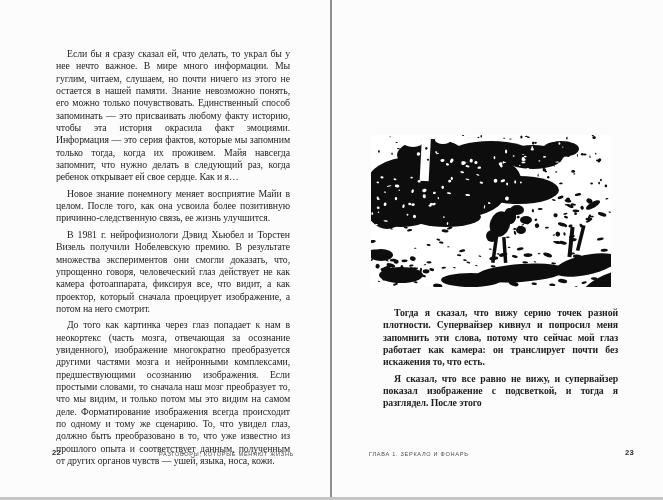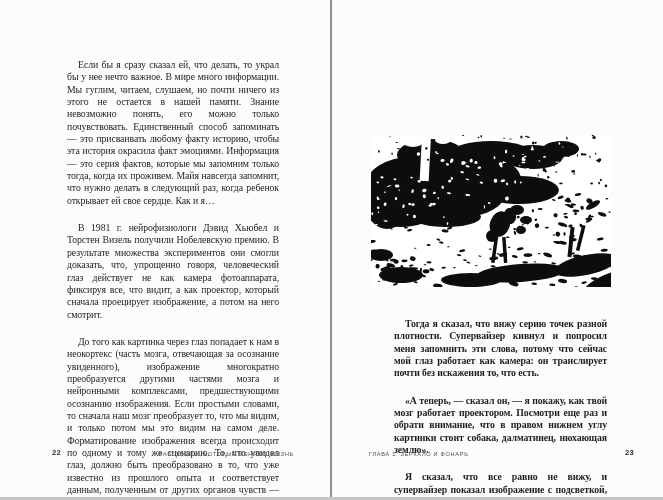--- a/index.html
+++ b/index.html
@@ -14,21 +14,21 @@
   .stage{position:relative;width:663px;height:500px;background:var(--page-background);}
   .textblock{
     position:absolute;
     font-family:"Liberation Serif","DejaVu Serif",serif;
     font-size:9.8px;
     line-height:12.35px;
     letter-spacing:-0.1px;
     color:var(--text);
     text-align:justify;
   }
-  .textblock p{margin:15px;text-indent:11px;}
+  .textblock p{margin:4px;text-indent:11px;}
   .lefttext{left:52px;top:44px;width:242px;}
   .righttext-top{left:369px;top:44px;width:243px;}
   .righttext-bottom{left:379px;top:303px;width:243px;font-weight:bold;}
   .figure{position:absolute;left:371px;top:135px;width:240px;height:152px;background:#fff;}
   .figure svg{display:block;width:100%;height:100%;}
   .footer{
     position:absolute;top:448px;display:flex;justify-content:space-between;align-items:flex-end;
     font-family:"Liberation Sans","DejaVu Sans",sans-serif;
   }
   .footer-left{left:52px;width:242px;}
@@ -39,20 +39,21 @@
   .bottom-edge{position:absolute;left:0;top:497px;width:663px;height:3px;background:var(--bottom-edge);}
 </style>
 </head>
 <body>
 
 <div class="stage">
 
   <div>
     <div class="textblock lefttext">
         <p>Если бы я сразу сказал ей, что делать, то украл бы у нее нечто важное. В мире много информации. Мы гуглим, читаем, слушаем, но почти ничего из этого не остается в нашей памяти. Знание невозможно понять, его можно только почувствовать. Единственный способ запоминать — это присваивать любому факту историю, чтобы эта история окрасила факт эмоциями. Информация — это серия фактов, которые мы запомним только тогда, когда их проживем. Майя навсегда запомнит, что нужно делать в следующий раз, когда ребенок открывает ей свое сердце. Как и я…</p>
+        <p>Новое знание понемногу меняет восприятие Майи в целом. После того, как она усвоила более позитивную причинно-следственную связь, ее жизнь улучшится.</p>
         <p>В 1981 г. нейрофизиологи Дэвид Хьюбел и Торстен Визель получили Нобелевскую премию. В результате множества экспериментов они смогли доказать, что, упрощенно говоря, человеческий глаз действует не как камера фотоаппарата, фиксируя все, что видит, а как проектор, который сначала проецирует изображение, а потом на него смотрит.</p>
         <p>До того как картинка через глаз попадает к нам в неокортекс (часть мозга, отвечающая за осознание увиденного), изображение многократно преобразуется другими частями мозга и нейронными комплексами, предшествующими осознанию изображения. Если простыми словами, то сначала наш мозг преобразует то, что мы видим, и только потом мы это видим на самом деле. Форматирование изображения всегда происходит по одному и тому же сценарию. То, что увидел глаз, должно быть преобразовано в то, что уже известно из прошлого опыта и соответствует данным, полученным от других органов чувств — ушей, языка, носа, кожи.</p>
       </div>
     <div class="footer footer-left">
       <span class="pagenum">22</span>
       <span class="runtitle">РАЗГОВОРЫ, КОТОРЫЕ МЕНЯЮТ ЖИЗНЬ</span>
     </div>
   </div>
 
   <div class="spine"></div>
@@ -453,21 +454,20 @@
           <ellipse cx="100" cy="145" rx="30" ry="7"></ellipse>
           <ellipse cx="30" cy="140" rx="22" ry="8"></ellipse>
           <ellipse cx="10" cy="120" rx="12" ry="6"></ellipse>
           <ellipse cx="235" cy="148" rx="25" ry="8" transform="rotate(-25 235 148)"></ellipse>
         </g>
       </svg>
     </div>
 
     <div class="textblock righttext-bottom">
         <p>Тогда я сказал, что вижу серию точек разной плотности. Супервайзер кивнул и попросил меня запомнить эти слова, потому что сейчас мой глаз работает как камера: он транслирует почти без искажения то, что есть.</p>
-        <p>«А теперь, — сказал он, — я покажу, как твой мозг работает проектором. Посмотри еще раз и обрати внимание, что в правом нижнем углу картинки стоит собака, далматинец, нюхающая землю».</p>
         <p>Я сказал, что все равно не вижу, и супервайзер показал изображение с подсветкой, и тогда я разглядел. После этого</p>
       </div>
 
     <div class="footer footer-right">
       <span class="runtitle">ГЛАВА 1. ЗЕРКАЛО И ФОНАРЬ</span>
       <span class="pagenum">23</span>
     </div>
   </div>
 
   <div class="bottom-edge"></div>

